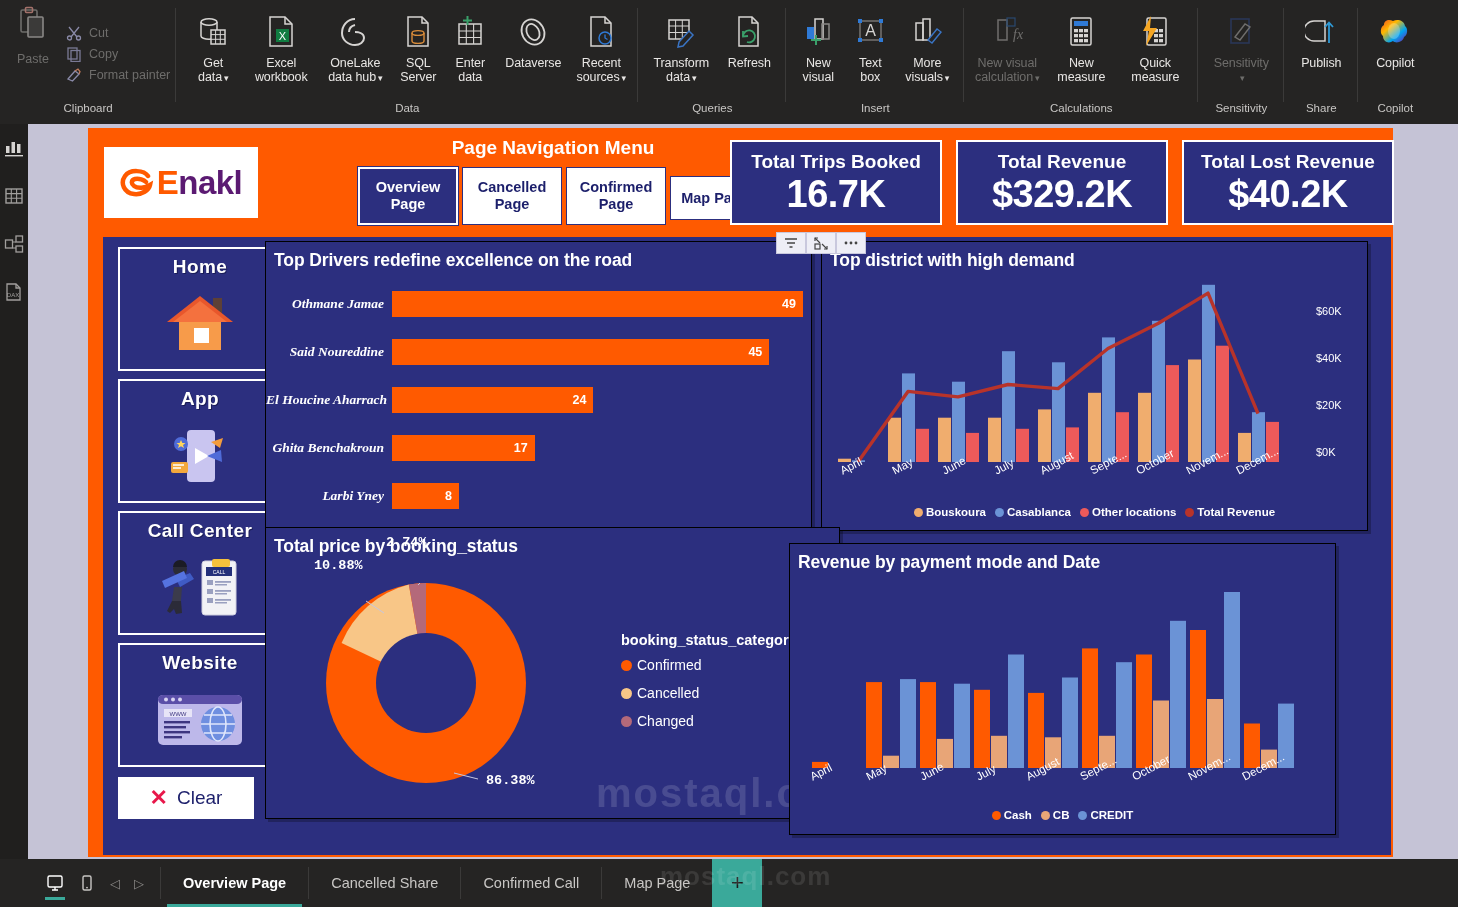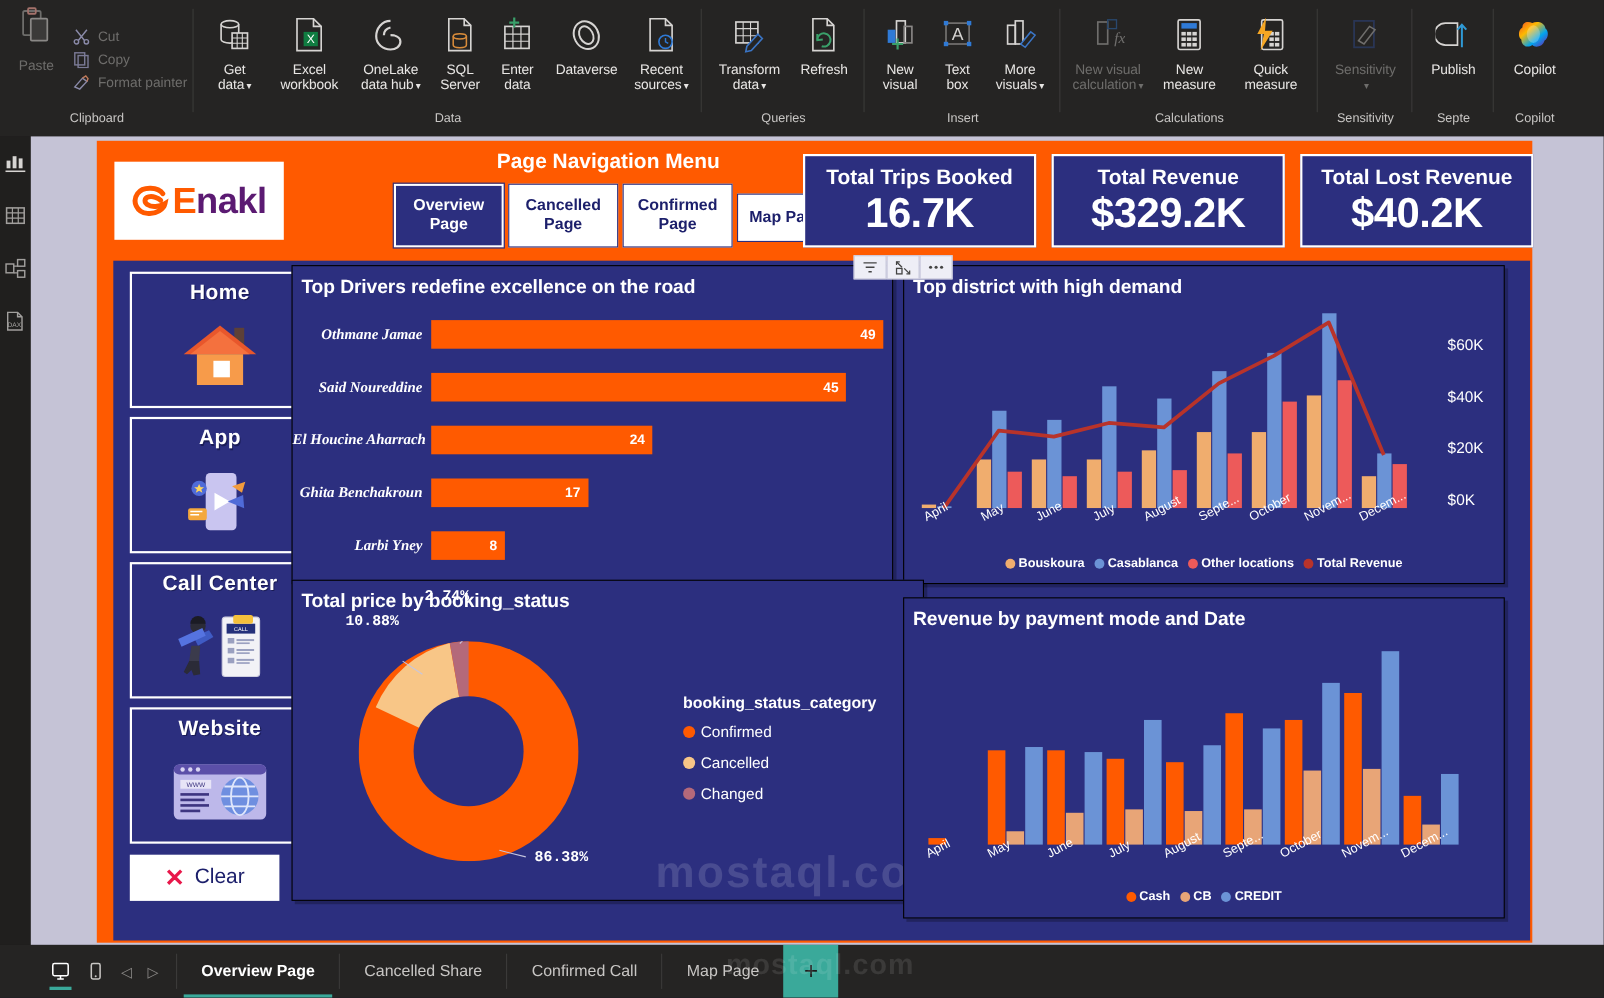--- a/index.html
+++ b/index.html
@@ -146,21 +146,21 @@
     background: #ff5a00; display: flex; align-items: center; justify-content: flex-end;
     color: #ffffff; font-size: 12.5px; font-weight: 700; padding-right: 7px;
   }
 
   
   .plot { position: absolute; }
   .axis-lab {
     position: absolute; color: #ffffff; font-size: 11.5px; white-space: nowrap;
     transform-origin: left top; transform: rotate(-28deg);
   }
-  .ytick { position: absolute; color: #ffffff; font-size: 14px; }
+  .ytick { position: absolute; color: #ffffff; font-size: 11px; }
   .legend {
     position: absolute; width: 100%; display: flex; align-items: center;
     justify-content: center; gap: 9px; color: #ffffff; font-size: 11.5px; font-weight: 700;
   }
   .legend .li { display: flex; align-items: center; gap: 3px; }
   .dot { width: 9px; height: 9px; border-radius: 50%; display: inline-block; }
 
   
   .donut-wrap { position: absolute; left: 60px; top: 55px; width: 200px; height: 200px; }
   .pct { position: absolute; color: #ffffff; font-size: 13.5px; font-weight: 700; font-family: Liberation Mono, monospace; }
@@ -465,21 +465,21 @@
         <div class="rbtn">
           <div class="ico">
             <svg width="32" height="34" viewBox="0 0 32 34">
               <path d="M9 6 H20 V26 H9 A4 4 0 0 1 9 6 Z" fill="none" stroke="#d6d4d2" stroke-width="1.5"></path>
               <path d="M24 28 V8 M20 12 L24 7.5 L28 12" fill="none" stroke="#2f9ad6" stroke-width="1.8"></path>
             </svg>
           </div>
           <div class="lbl">Publish</div>
         </div>
       </div>
-      <div class="rgroup-label">Septe</div>
+      <div class="rgroup-label">Share</div>
     </div>
 
     <div class="rgroup">
       <div class="rgroup-items">
         <div class="rbtn">
           <div class="ico">
             <svg width="36" height="34" viewBox="0 0 36 34">
               <defs>
                 <linearGradient id="cg" x1="0" y1="0" x2="1" y2="1">
                   <stop offset="0%" stop-color="#f25022"></stop>
@@ -829,21 +829,21 @@
                 <span>Cancelled</span>
               </div>
             <div class="dl-item">
                 <span class="dot" style="background:#b4697a;width:11px;height:11px"></span>
                 <span>Changed</span>
               </div>
           </div>
           <div class="watermark">mostaql.com</div>
         </div>
 
-        <div class="panel" style="left:718px;top:306px;width:547px;height:292px">
+        <div class="panel" style="left:686px;top:306px;width:547px;height:292px">
           <div class="panel-title">Revenue by payment mode and Date</div>
           <div class="plot" style="left:14px;top:40px;width:508px;height:184px">
             <svg width="508" height="184" viewBox="0 0 508 184" preserveAspectRatio="none">
 
               <rect x="8" y="177.9" width="16" height="6.1" fill="#ff5a00"></rect>
               <rect x="25" y="184" width="16" height="0" fill="#e8a577"></rect>
               <rect x="42" y="184" width="16" height="0" fill="#6b93d6"></rect>
 
               <rect x="62" y="98.1" width="16" height="85.9" fill="#ff5a00"></rect>
               <rect x="79" y="171.7" width="16" height="12.3" fill="#e8a577"></rect>

